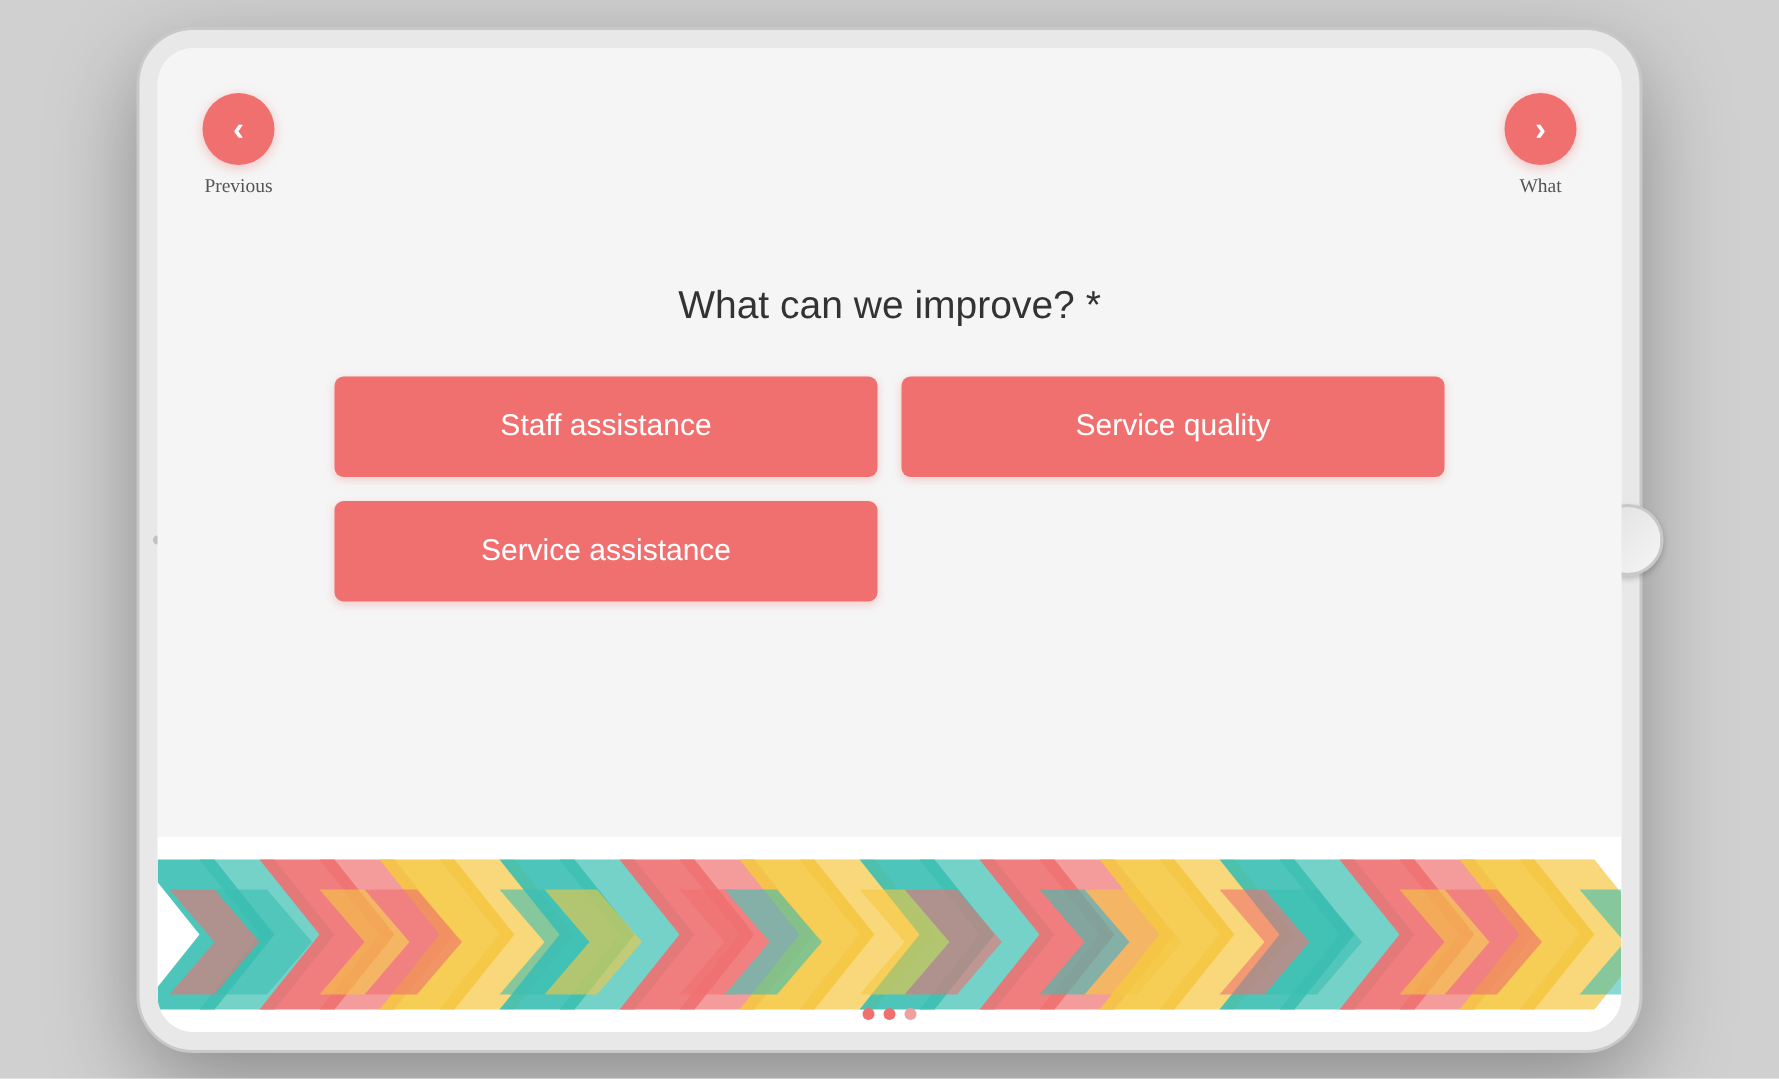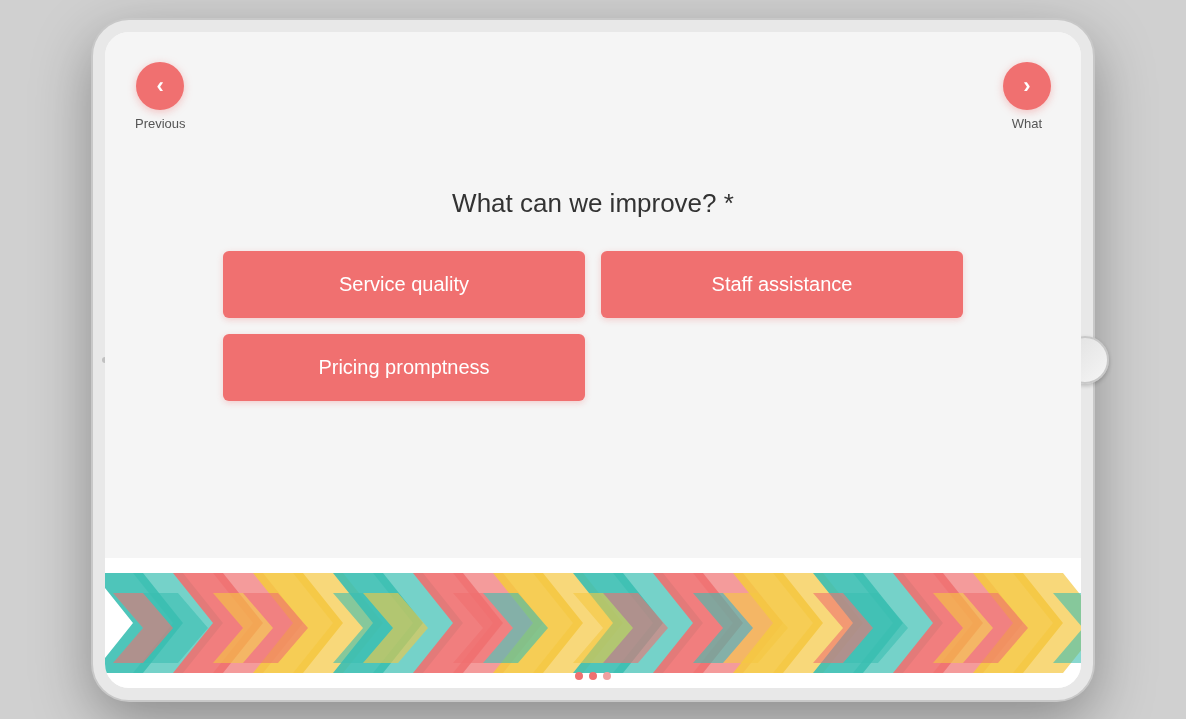--- a/index.html
+++ b/index.html
@@ -109,20 +109,21 @@
       justify-content: center;
       color: white;
       font-size: 22px;
       font-weight: bold;
       box-shadow: 0 2px 8px rgba(240,112,112,0.4);
     }
 
     .nav-label {
       font-size: 13px;
       color: #555;
+      font-family: Liberation Serif, serif;
     }
 
     .question-title {
       font-size: 26px;
       font-weight: 400;
       color: #333;
       margin-bottom: 32px;
       text-align: center;
     }
 
@@ -203,23 +204,23 @@
       </div>
 
       <div class="nav-next">
         <div class="nav-circle">›</div>
         <span class="nav-label">What</span>
       </div>
 
       <h2 class="question-title">What can we improve? *</h2>
 
       <div class="options-grid">
+        <button class="option-btn">Staff assistance</button>
         <button class="option-btn">Service quality</button>
-        <button class="option-btn">Staff assistance</button>
-        <button class="option-btn">Pricing promptness</button>
+        <button class="option-btn">Service assistance</button>
       </div>
     </div>
 
     <div class="chevron-banner">
       <svg class="chevron-svg" viewBox="0 0 1000 130" preserveAspectRatio="xMidYMid slice" xmlns="http://www.w3.org/2000/svg">
 
         <g transform="translate(0,0)">
 
           <polygon points="0,15 40,65 0,115 50,115 90,65 50,15" fill="#3bbfb2" opacity="0.9"></polygon>
           <polygon points="40,15 80,65 40,115 90,115 130,65 90,15" fill="#3bbfb2" opacity="0.7"></polygon>

